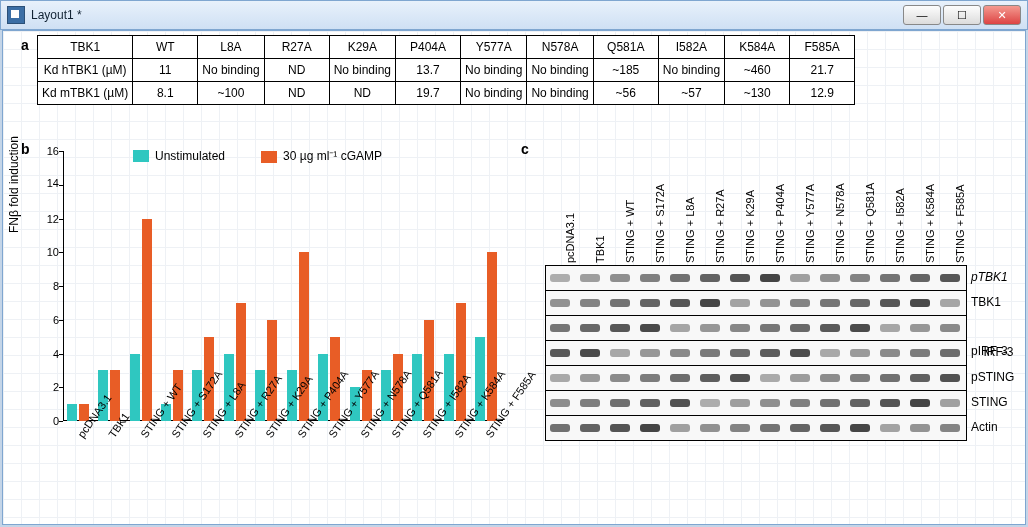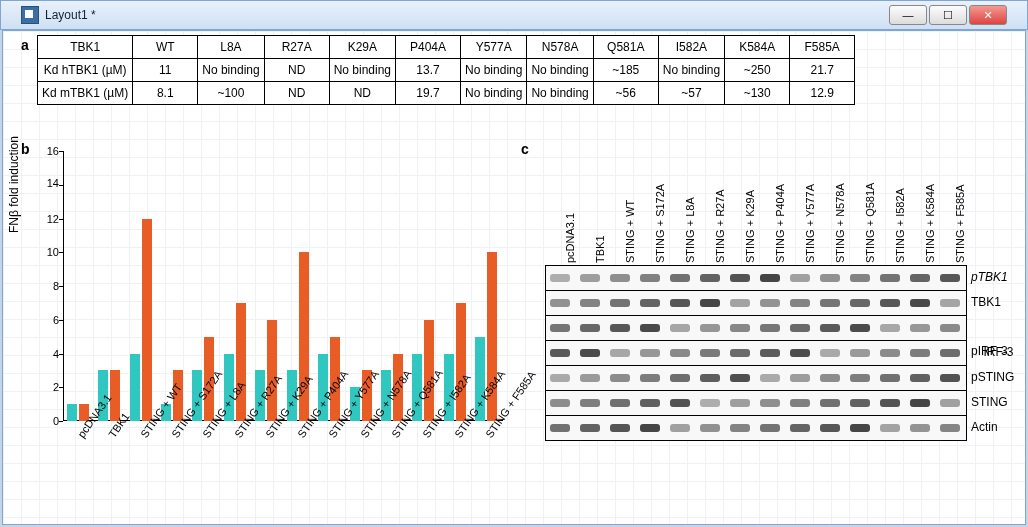--- a/index.html
+++ b/index.html
@@ -1,18 +1,18 @@
 <!DOCTYPE html>
 <html><head>
 <meta charset="utf-8">
 <style>
   html,body{margin:0;padding:0;font-family:Arial,Helvetica,sans-serif;font-size:11px;color:#000;}
   body{background:#c4d5e8;}
   .window{width:1028px;height:527px;box-sizing:border-box;background:#c4d5e8;}
-  .titlebar{height:28px;background:linear-gradient(#e8f1fb,#cfe0f4);border:1px solid #7fa6d0;display:flex;align-items:center;padding:0 20px;}
+  .titlebar{height:28px;background:linear-gradient(#e8f1fb,#cfe0f4);border:1px solid #7fa6d0;display:flex;align-items:center;padding:0 6px;}
   .titlebar .icon{width:16px;height:16px;background:#3b6ea5;display:inline-block;margin-right:6px;border:1px solid #2b5078;}
   .titlebar .icon::after{content:"";display:block;width:8px;height:8px;background:#fff;margin:3px;}
   .titlebar .title{flex:1;font-size:12px;color:#123;}
   .titlebar .btns{display:flex;gap:2px;}
   .winbtn{width:36px;height:18px;border:1px solid #888;border-radius:3px;background:linear-gradient(#fdfdfd,#dcdcdc);display:flex;align-items:center;justify-content:center;font-size:11px;cursor:pointer;}
   .winbtn.close{background:linear-gradient(#f49a90,#d44);color:#fff;}
   .work{position:relative;width:1024px;height:495px;margin:0 2px;border:1px solid #7fa6d0;background:#fff;box-sizing:border-box;
     background-image:linear-gradient(#eef1f5 1px,transparent 1px),linear-gradient(90deg,#eef1f5 1px,transparent 1px);
     background-size:18px 18px;}
   .panel-label{position:absolute;font-weight:bold;font-size:14px;}
@@ -93,40 +93,44 @@
         <td>Kd hTBK1 (µM)</td>
         <td>11</td>
         <td>No binding</td>
         <td>ND</td>
         <td>No binding</td>
         <td>13.7</td>
         <td>No binding</td>
         <td>No binding</td>
         <td>~185</td>
         <td>No binding</td>
-        <td>~250</td>
+        <td>~460</td>
         <td>21.7</td>
       </tr>
       <tr>
         <td>Kd mTBK1 (µM)</td>
         <td>8.1</td>
         <td>~100</td>
         <td>ND</td>
         <td>ND</td>
         <td>19.7</td>
         <td>No binding</td>
         <td>No binding</td>
         <td>~56</td>
         <td>~57</td>
         <td>~130</td>
         <td>12.9</td>
       </tr>
     </tbody>
       </table>
 
+    <div class="legend">
+      <span><span class="sw un"></span><span>Unstimulated</span></span>
+      <span><span class="sw st"></span><span>30 µg ml⁻¹ cGAMP</span></span>
+    </div>
 
     <div class="chart">
       <div class="ylabel">FNβ fold induction</div>
       <div class="plot" id="plot">
         <div class="axis y"></div>
         <div class="axis x"></div>
         <div class="ticks" id="yticks">
             <div class="tick" style="top: 264px;">0</div>
             <div class="tickline" style="top: 270px;"></div>
             <div class="tick" style="top: 230.25px;">2</div>

